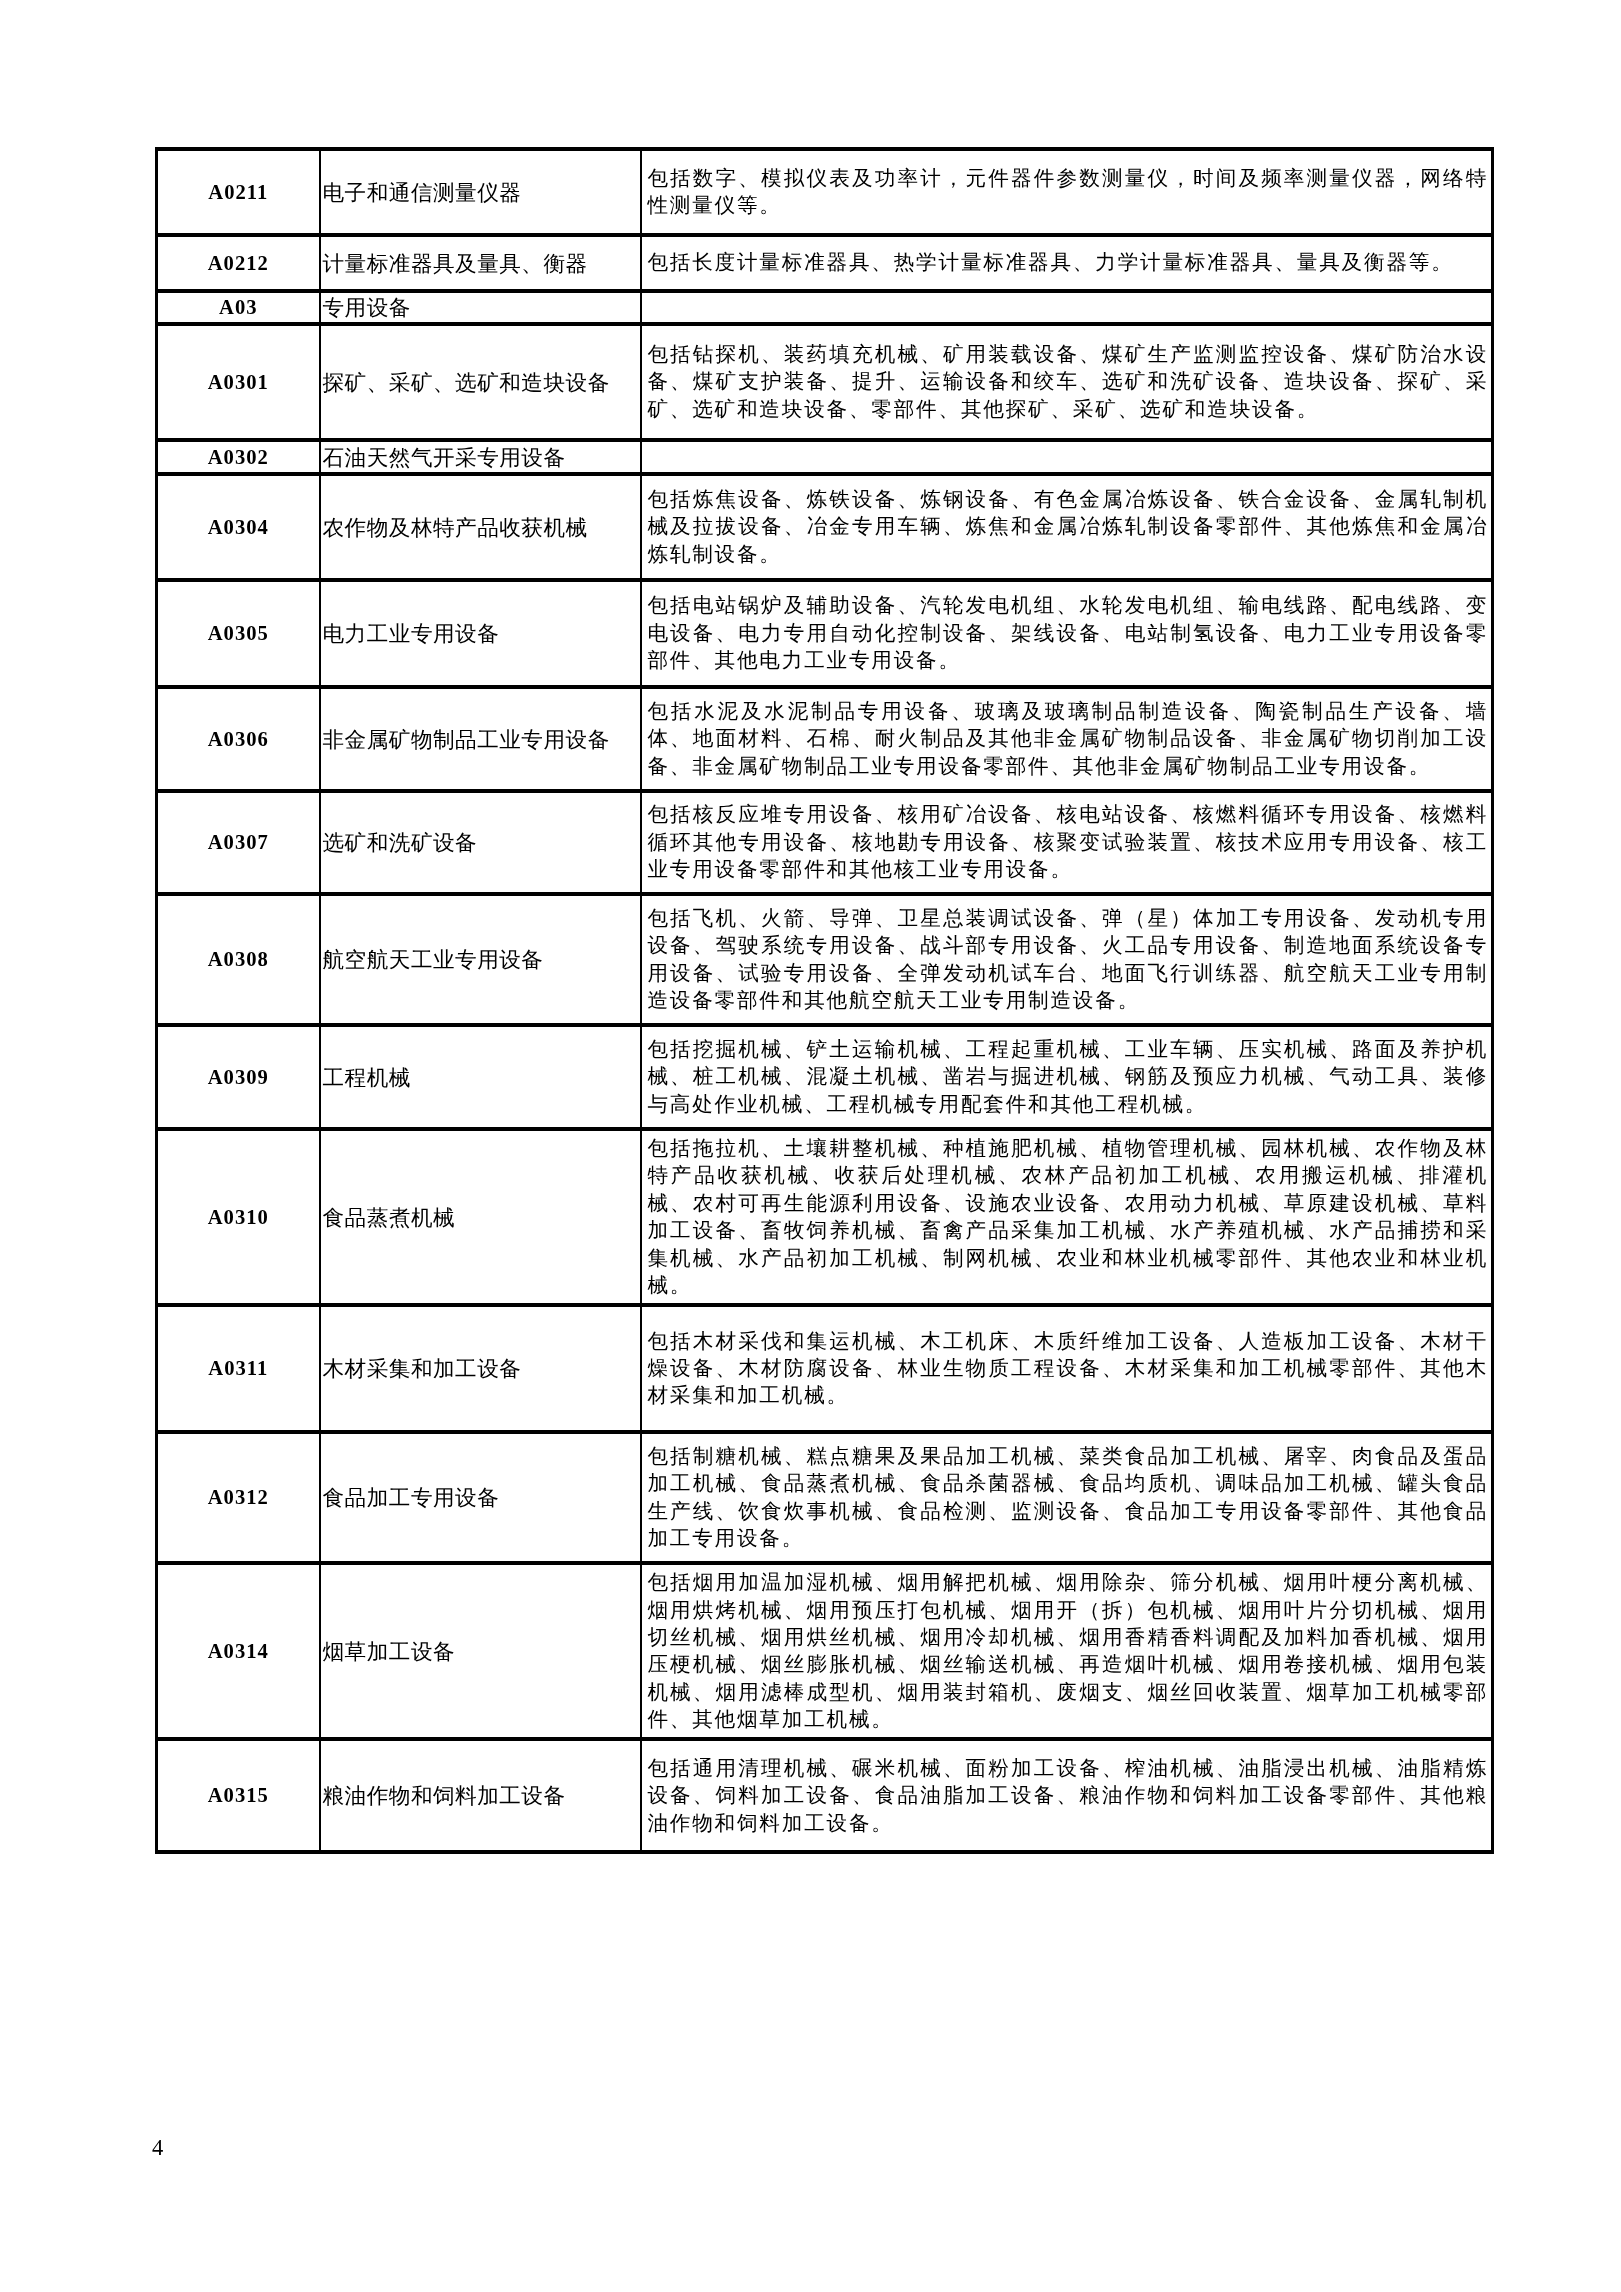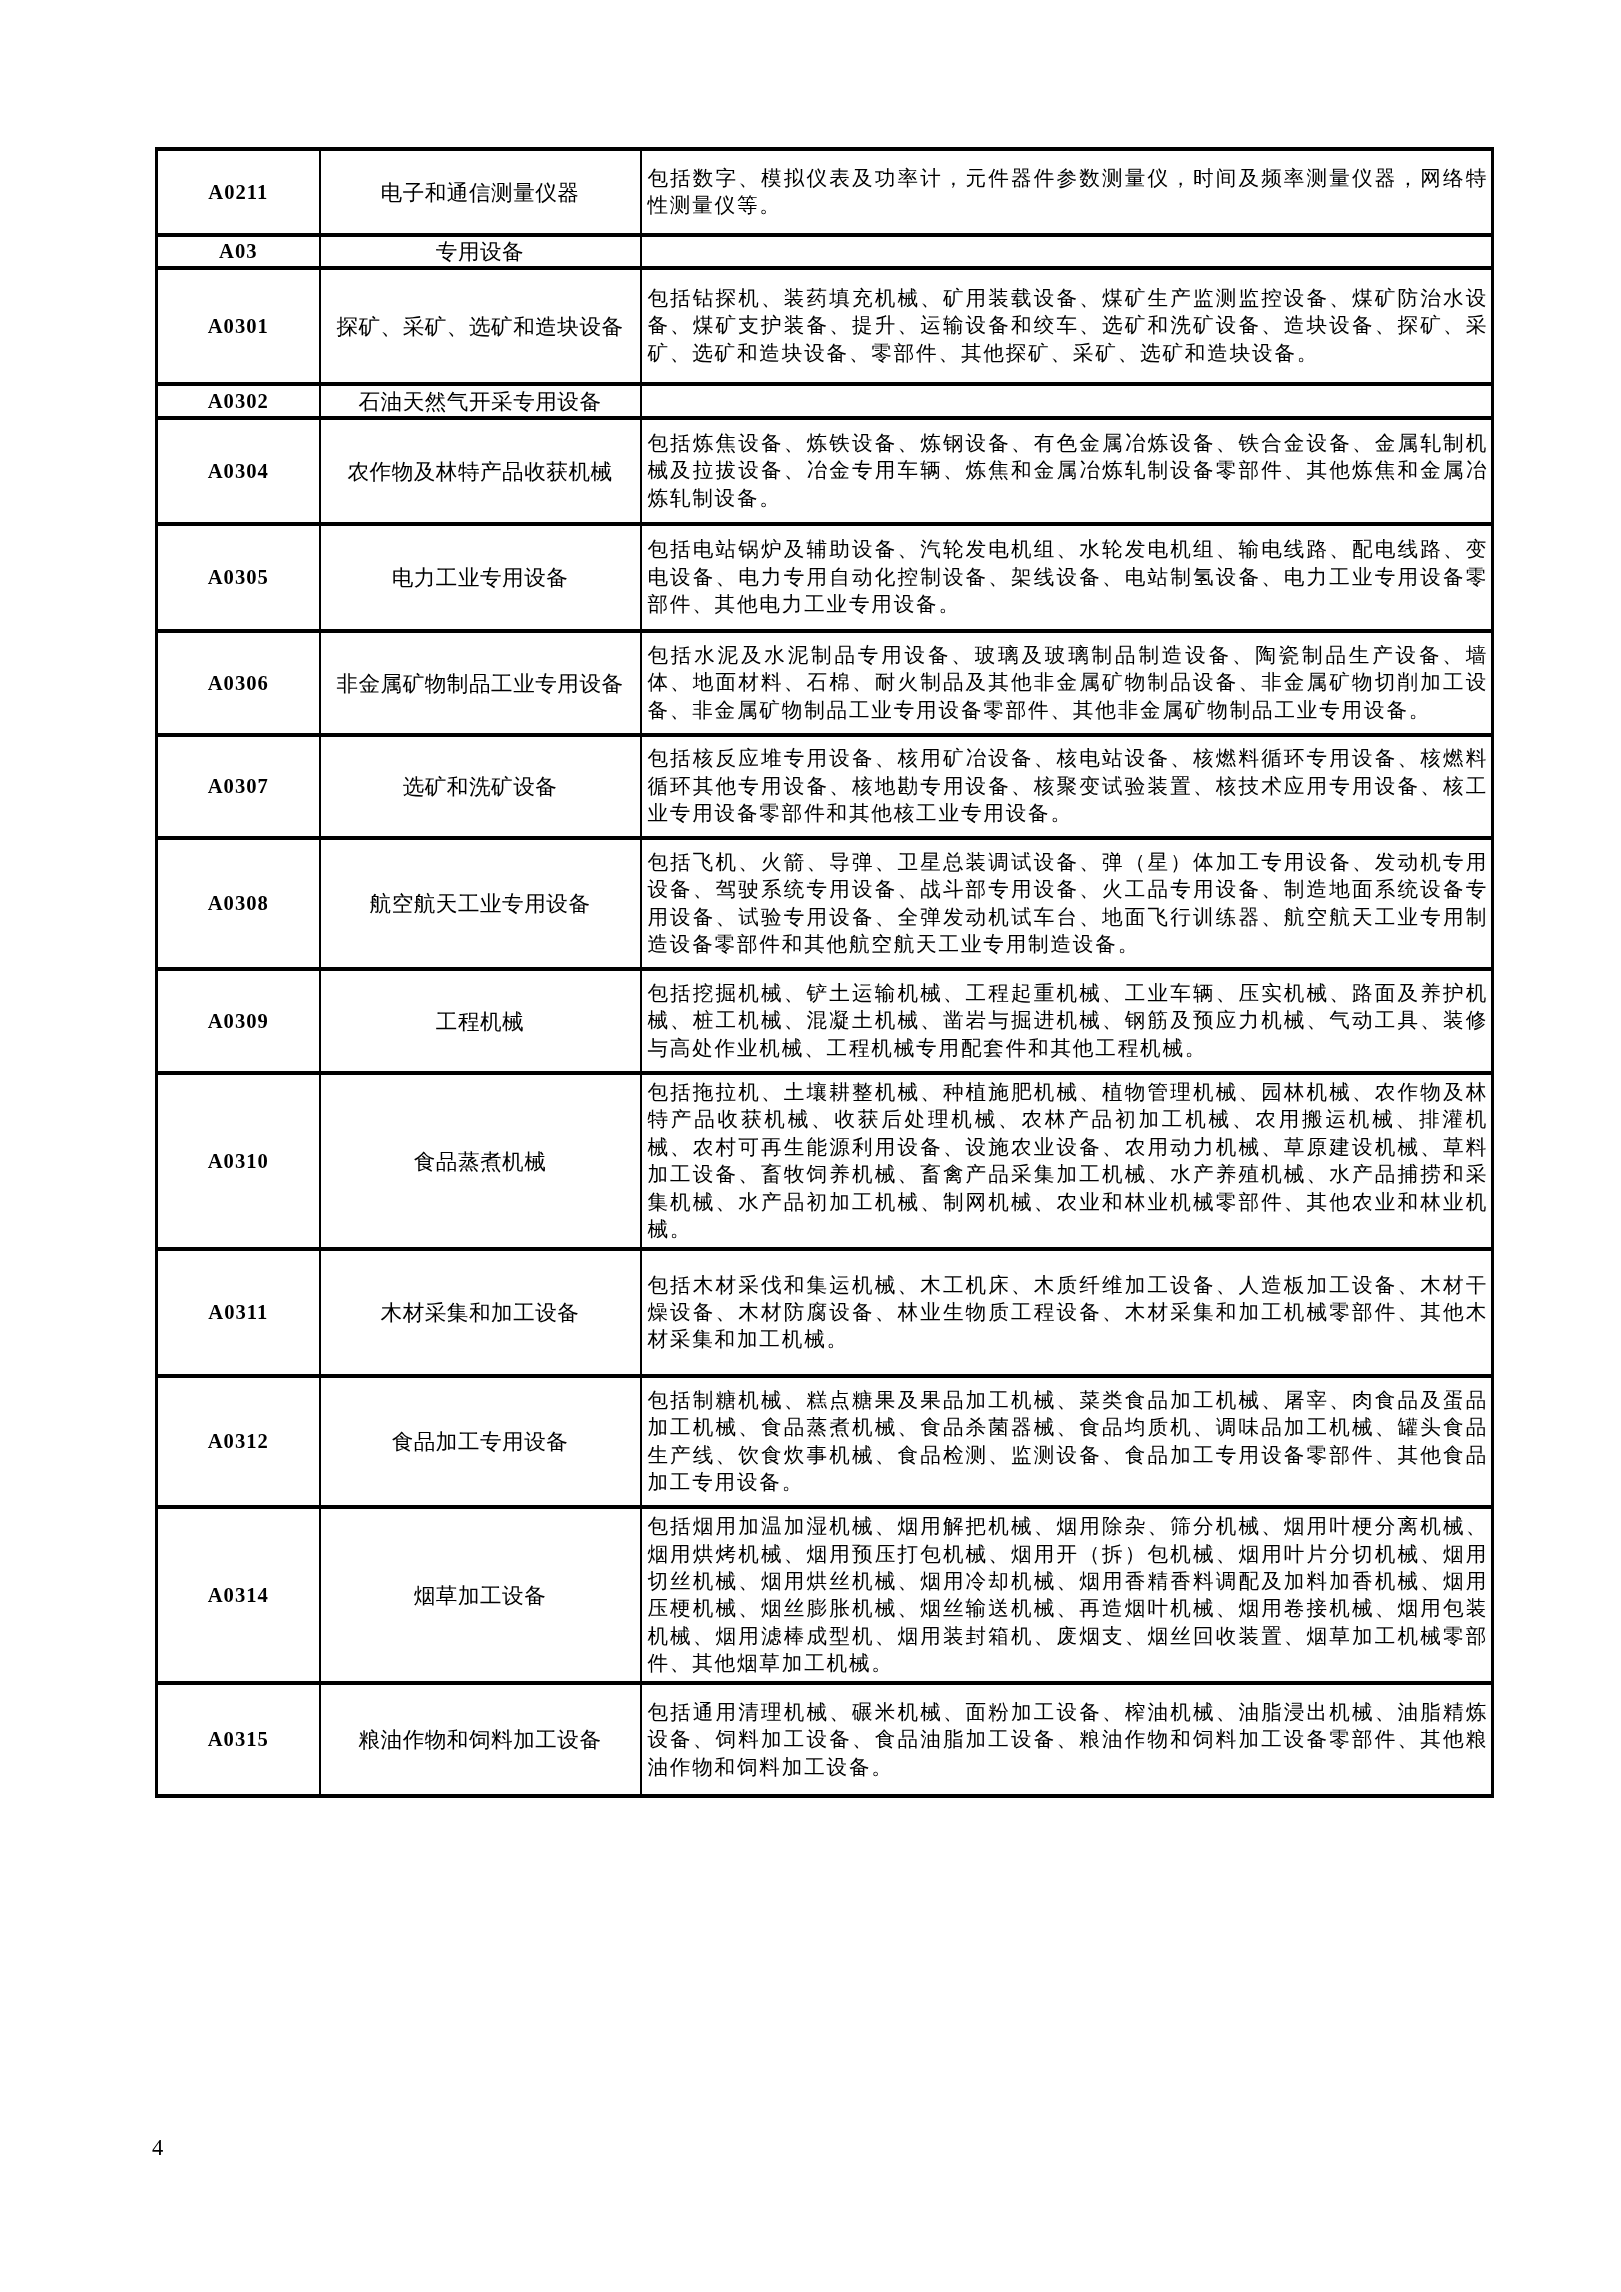--- a/index.html
+++ b/index.html
@@ -35,21 +35,20 @@
   }
   td.code-cell {
     text-align: center;
     vertical-align: middle;
     font-size: 20.6px;
     letter-spacing: 1px;
     padding: 0;
     font-weight: bold;
   }
   td.name-cell {
-    text-align: center;
     vertical-align: middle;
     font-size: 21.6px;
     letter-spacing: 0.5px;
     padding: 0 2px;
     white-space: nowrap;
   }
   td.desc-cell {
     text-align: justify;
     text-justify: inter-character;
     vertical-align: middle;
@@ -73,20 +72,25 @@
     <colgroup>
       <col style="width:163px">
       <col style="width:321px">
       <col style="width:852px">
     </colgroup>
     <tbody>
         <tr style="height: 86px;">
           <td class="code-cell">A0211</td>
           <td class="name-cell">电子和通信测量仪器</td>
           <td class="desc-cell">包括数字、模拟仪表及功率计，元件器件参数测量仪，时间及频率测量仪器，网络特性测量仪等。</td>
+        </tr>
+        <tr style="height: 56px;">
+          <td class="code-cell">A0212</td>
+          <td class="name-cell">计量标准器具及量具、衡器</td>
+          <td class="desc-cell">包括长度计量标准器具、热学计量标准器具、力学计量标准器具、量具及衡器等。</td>
         </tr>
         <tr style="height: 29px;">
           <td class="code-cell">A03</td>
           <td class="name-cell">专用设备</td>
           <td class="desc-cell"></td>
         </tr>
         <tr style="height: 116px;">
           <td class="code-cell">A0301</td>
           <td class="name-cell">探矿、采矿、选矿和造块设备</td>
           <td class="desc-cell">包括钻探机、装药填充机械、矿用装载设备、煤矿生产监测监控设备、煤矿防治水设备、煤矿支护装备、提升、运输设备和绞车、选矿和洗矿设备、造块设备、探矿、采矿、选矿和造块设备、零部件、其他探矿、采矿、选矿和造块设备。</td>

